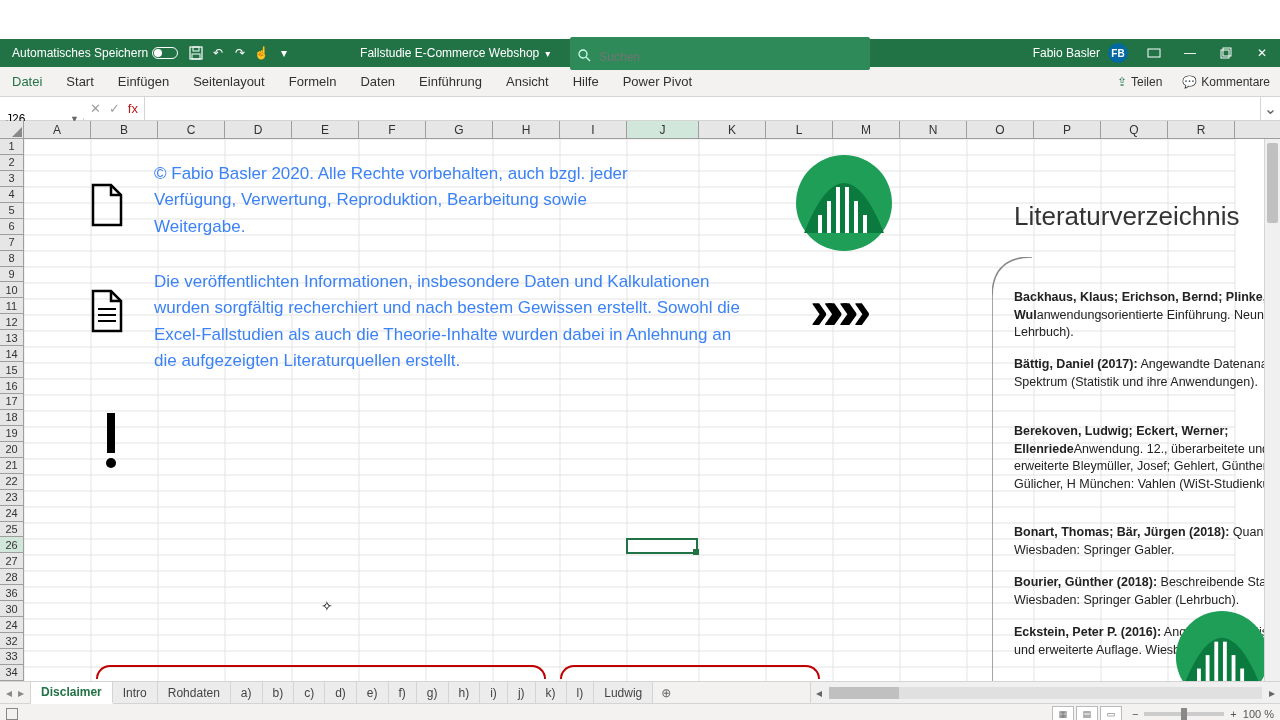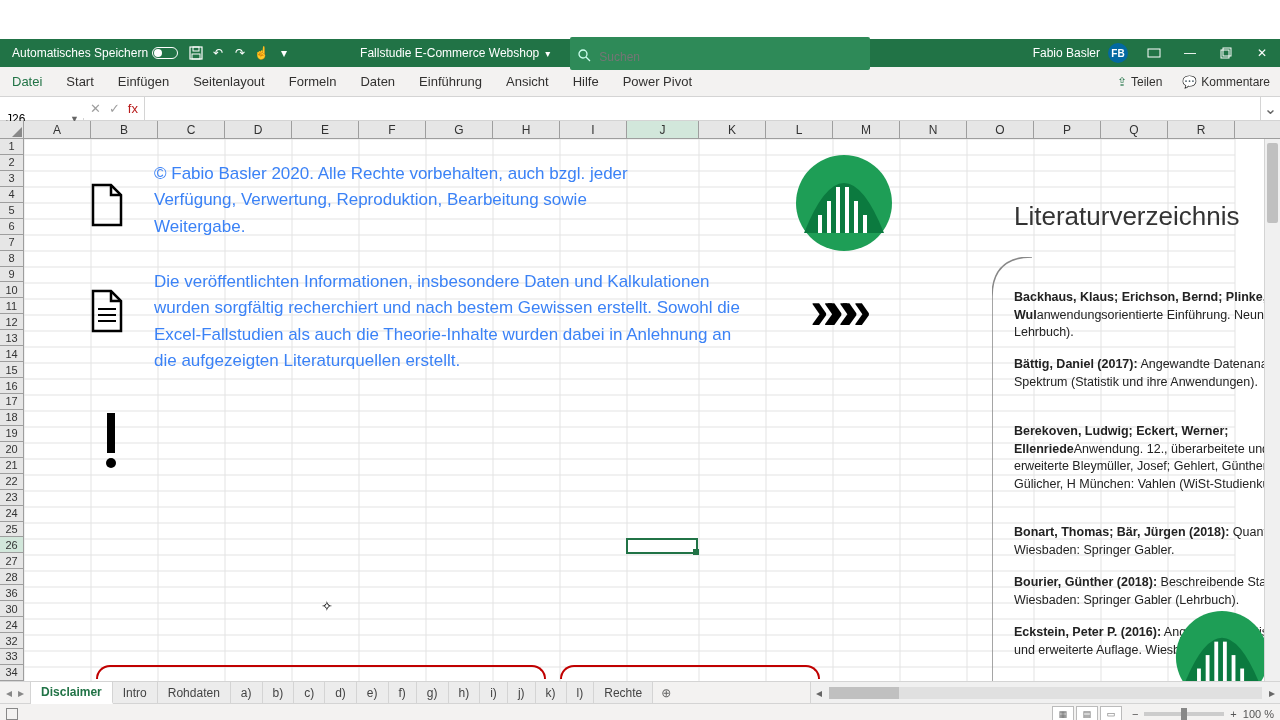--- a/index.html
+++ b/index.html
@@ -428,21 +428,21 @@
       <div class="stab">c)</div>
       <div class="stab">d)</div>
       <div class="stab">e)</div>
       <div class="stab">f)</div>
       <div class="stab">g)</div>
       <div class="stab">h)</div>
       <div class="stab">i)</div>
       <div class="stab">j)</div>
       <div class="stab">k)</div>
       <div class="stab">l)</div>
-      <div class="stab">Rechte</div>
+      <div class="stab">Ludwig</div>
     </div>
   <div class="addtab">⊕</div>
   <div class="tabgap"></div>
   <div class="hscroll">
     <span class="harrow">◂</span>
     <div class="htrack">
         <div class="hthumb"></div>
       </div>
     <span class="harrow">▸</span>
   </div>

